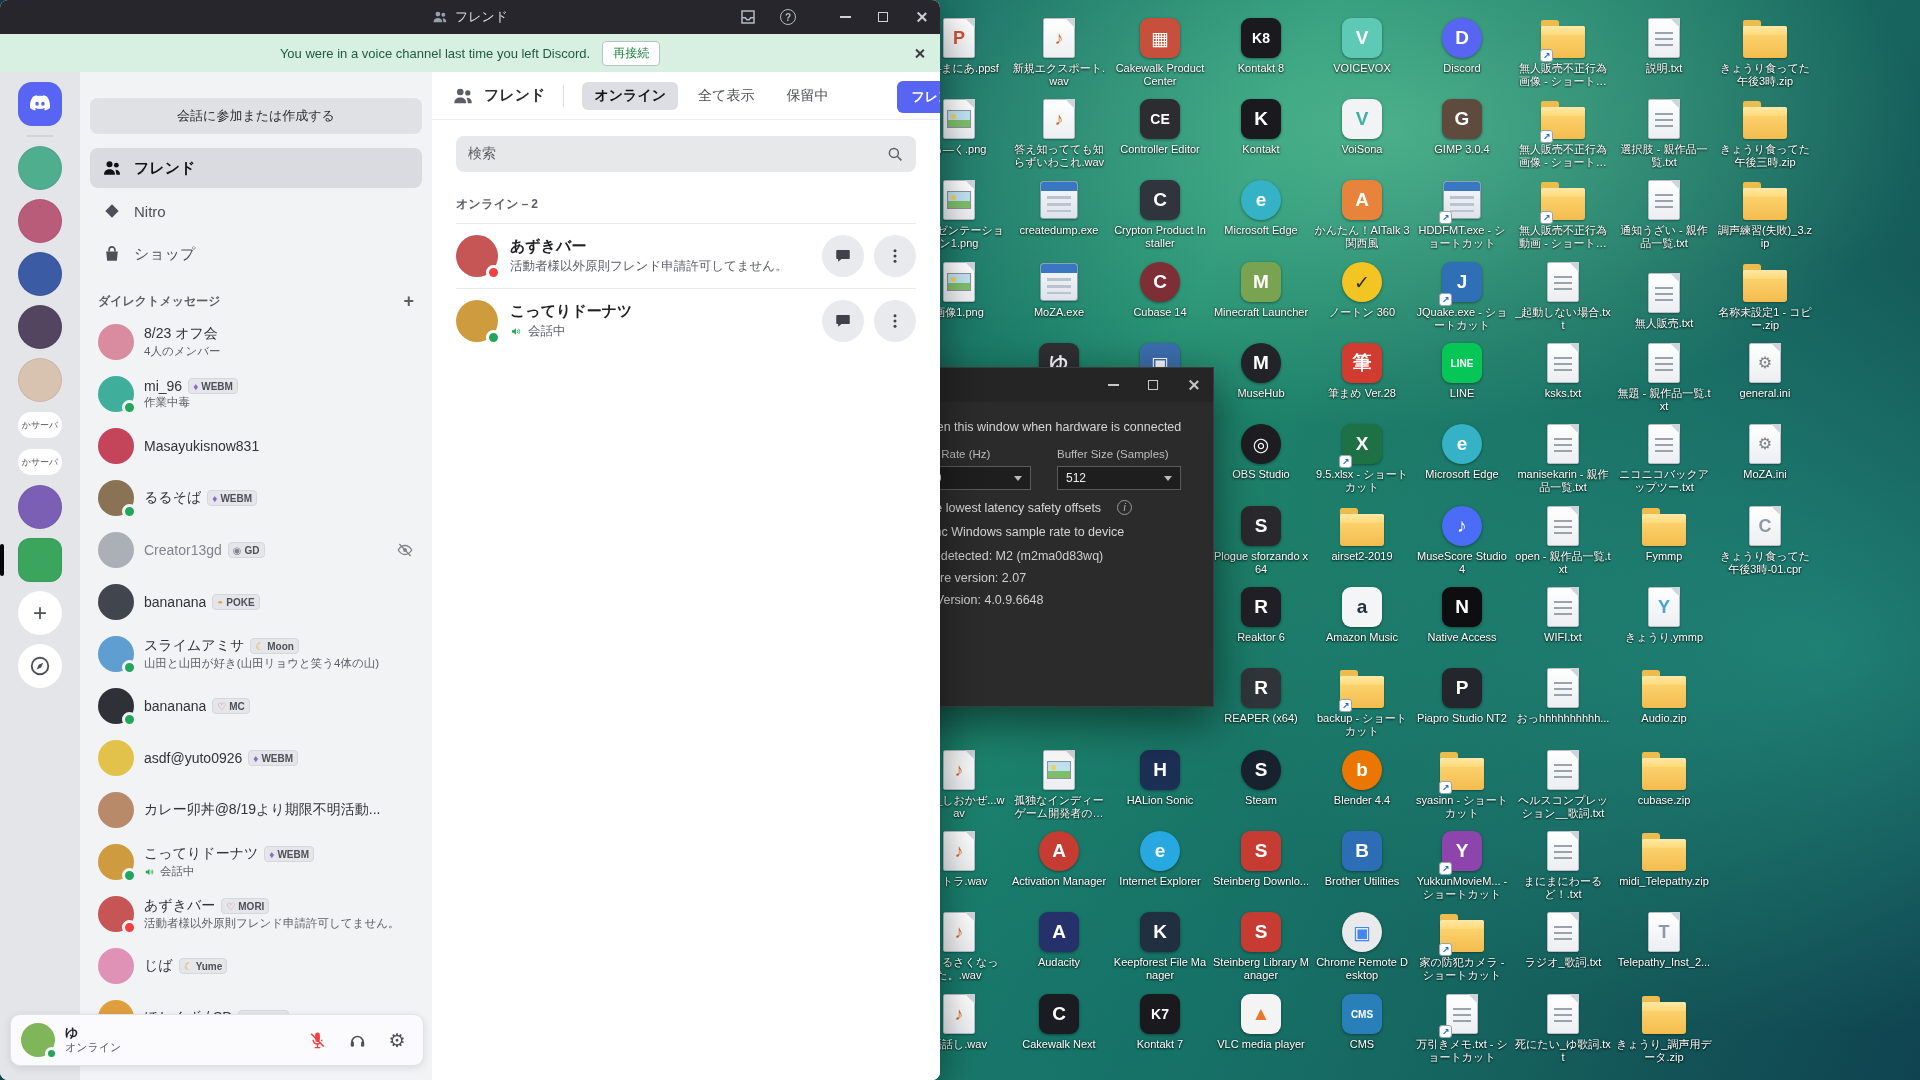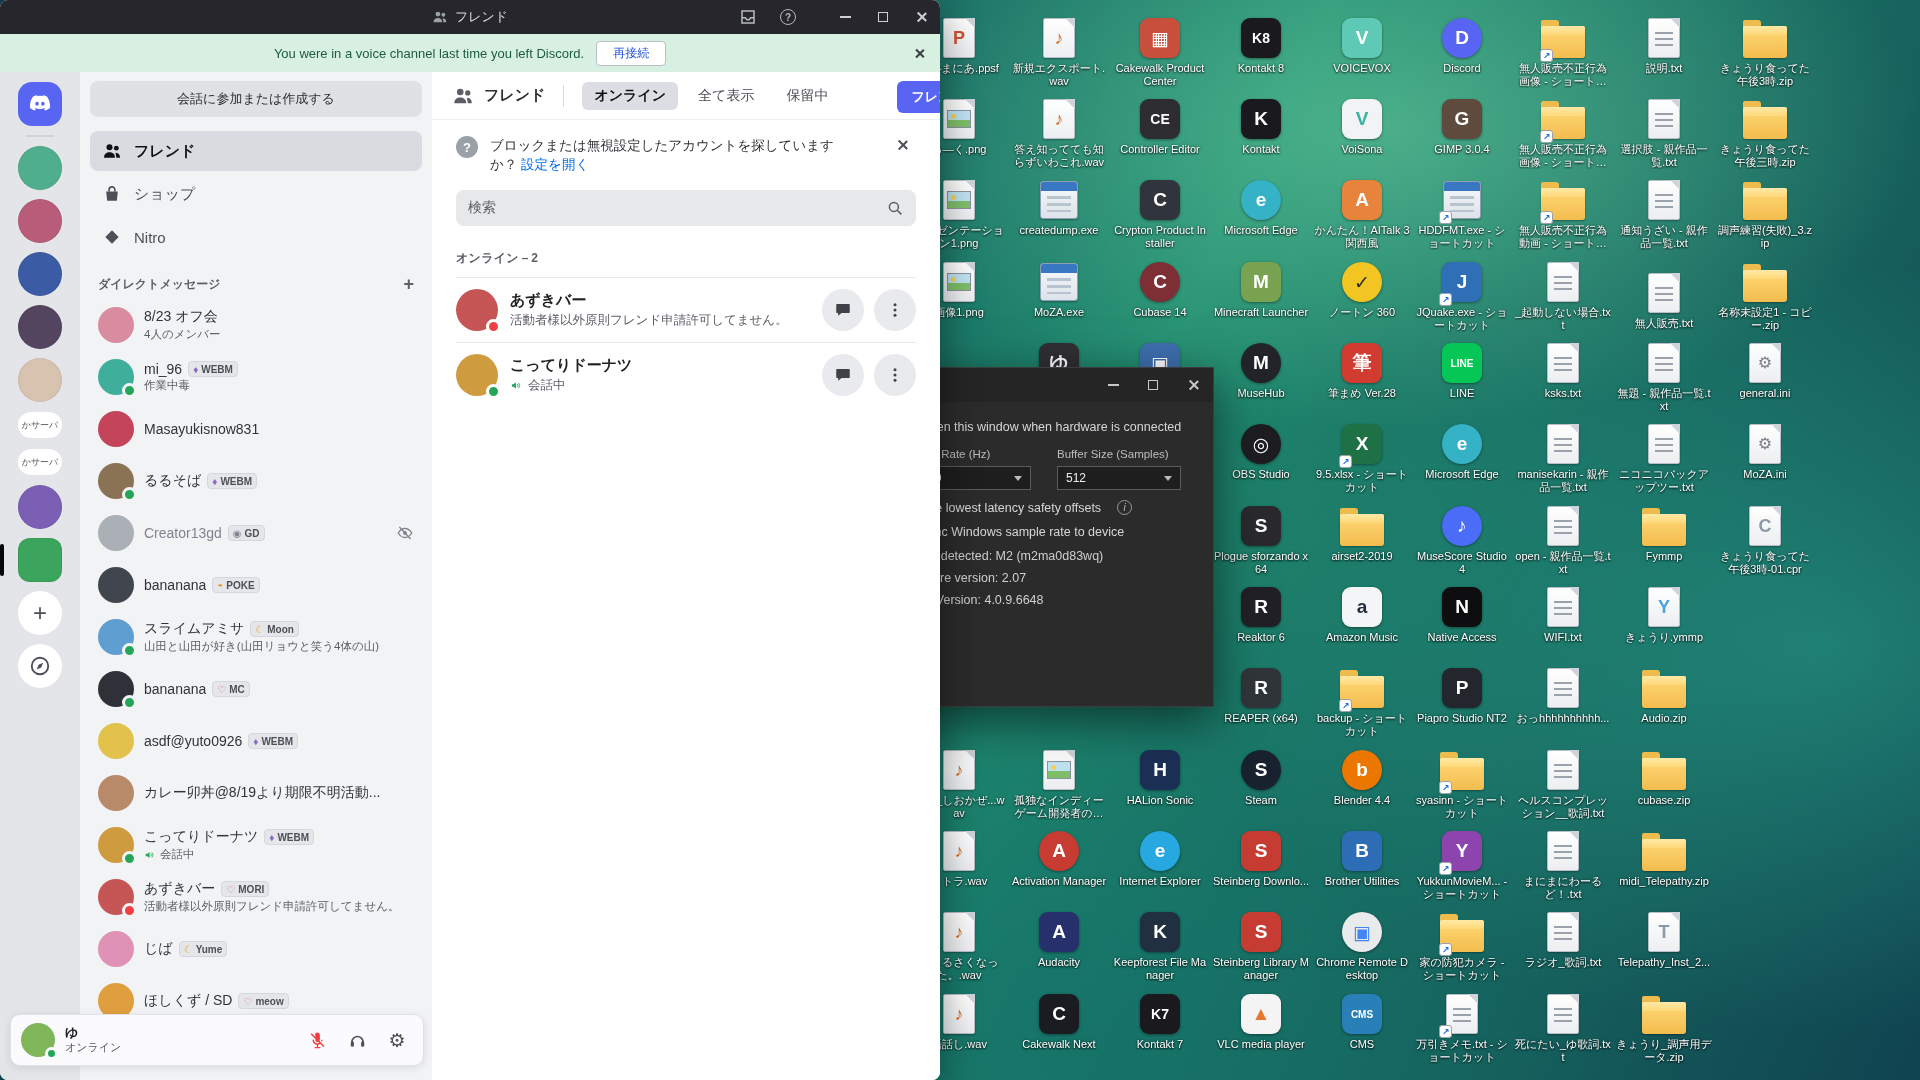--- a/index.html
+++ b/index.html
@@ -65,37 +65,37 @@
   .tb-title{position:absolute;left:50%;transform:translateX(-50%);display:flex;align-items:center;gap:7px;color:#dbdee1;font-size:13px}
   .tb-right{margin-left:auto;display:flex;align-items:center;height:100%}
   .tb-ibtn{width:40px;height:100%;display:flex;align-items:center;justify-content:center;color:#b5bac1}
   .helpc{width:16px;height:16px;border-radius:50%;border:1.5px solid #b5bac1;display:flex;align-items:center;justify-content:center;font-size:10px;font-weight:bold;color:#b5bac1}
   .helpc::before{content:"?"}
   .tb-gap{width:18px}
   .wbtn{width:38px;height:100%;display:flex;align-items:center;justify-content:center;color:#cfd1d4}
 
   .notice{height:38px;background:#d8f0e1;display:flex;align-items:center;justify-content:center;gap:12px;position:relative;flex:none}
   .notice-text{font-size:13px;color:#1d5b43}
-  .notice-btn{background:#fff;border:1px solid #b9c0c7;border-radius:4px;padding:3px 16px;font-size:12px;color:#1d4ed8;font-family:inherit}
+  .notice-btn{background:#fff;border:1px solid #b9c0c7;border-radius:4px;padding:3px 10px;font-size:12px;color:#15803d;font-family:inherit}
   .notice-close{position:absolute;right:16px;color:#3a3c42;display:flex}
 
   .dc-body{flex:1;display:flex;min-height:0;position:relative}
   .rail{width:80px;background:#e3e5e8;padding-top:10px;display:flex;flex-direction:column;align-items:center;gap:9px;overflow:hidden;flex:none}
   .rail-item{width:44px;height:44px;position:relative;display:flex;align-items:center;justify-content:center;flex:none}
   .rail-item.pillw{height:28px}
   .rail-home{width:44px;height:44px;border-radius:14px;background:#5865F2;display:flex;align-items:center;justify-content:center}
   .rail-sep{width:28px;height:2px;background:#d0d3d8;border-radius:1px;flex:none}
   .rail-av{width:44px;height:44px;border-radius:50%;box-shadow:inset 0 0 0 1px rgba(0,0,0,.06)}
   .rail-av.sq{border-radius:12px}
   .rail-pill{width:54px;height:26px;border-radius:13px;background:#fff;display:flex;align-items:center;justify-content:center;font-size:9px;color:#5c5e66;white-space:nowrap;overflow:hidden}
   .rail-btn{width:44px;height:44px;border-radius:50%;background:#fff;display:flex;align-items:center;justify-content:center;color:#4e5058;font-size:24px;line-height:1}
   .rail-btn.plus::before{content:"+"}
   .rail-ind{position:absolute;left:-18px;top:6px;width:4px;height:32px;border-radius:2px;background:#060607}
 
-  .sidebar{width:352px;background:#f2f3f5;padding:9px 10px 0;display:flex;flex-direction:column;overflow:hidden;flex:none}
+  .sidebar{width:352px;background:#f2f3f5;padding:26px 10px 0;display:flex;flex-direction:column;overflow:hidden;flex:none}
   .create-btn{height:36px;border-radius:8px;background:#dfe1e5;border:none;font-size:13px;color:#2b2d31;font-family:inherit;width:100%}
   .nav{margin-top:14px;display:flex;flex-direction:column;gap:3px}
   .nav-item{height:40px;border-radius:8px;display:flex;align-items:center;gap:12px;padding:0 12px;color:#4e5058;font-size:15px}
   .nav-item.sel{background:#d9dbe0;color:#101114;font-weight:600}
   .dm-head{margin:18px 8px 6px;display:flex;align-items:center;justify-content:space-between;font-size:12px;font-weight:600;color:#5c5e66}
   .dm-plus{font-size:18px;color:#5c5e66;line-height:1}
   .dm-plus::before{content:"+"}
   #dms{flex:1;overflow:hidden;display:flex;flex-direction:column}
   .dm{height:52px;border-radius:8px;display:flex;align-items:center;gap:10px;padding:0 8px;flex:none}
   .av{width:36px;height:36px;border-radius:50%;position:relative;flex:none}
@@ -1034,33 +1034,33 @@
                   <path d="M2.5 19.4c0-3.8 3-5.9 6.5-5.9s6.5 2.1 6.5 5.9v.6h-13z" fill="currentColor"></path>
                   <circle cx="17.2" cy="8.6" r="2.9" fill="currentColor"></circle>
                   <path d="M16.2 14c3.2 0 5.3 1.9 5.3 5.2v.8h-4.2z" fill="currentColor"></path>
                 </svg>
               </span>
               <span>フレンド</span>
             </div>
             <div class="nav-item">
               <span class="svg" style="width: 20px; height: 20px;">
                 <svg viewBox="0 0 24 24">
+                  <path d="M12 4l8 8-8 8-8-8z" fill="currentColor"></path>
+                </svg>
+              </span>
+              <span>Nitro</span>
+            </div>
+            <div class="nav-item">
+              <span class="svg" style="width: 20px; height: 20px;">
+                <svg viewBox="0 0 24 24">
                   <path d="M5 9h14l-1.2 11H6.2z" fill="currentColor"></path>
                   <path d="M8.5 9V7a3.5 3.5 0 017 0v2" fill="none" stroke="currentColor" stroke-width="2"></path>
                 </svg>
               </span>
               <span>ショップ</span>
-            </div>
-            <div class="nav-item">
-              <span class="svg" style="width: 20px; height: 20px;">
-                <svg viewBox="0 0 24 24">
-                  <path d="M12 4l8 8-8 8-8-8z" fill="currentColor"></path>
-                </svg>
-              </span>
-              <span>Nitro</span>
             </div>
           </div>
         <div class="dm-head">
           <span>ダイレクトメッセージ</span>
           <span class="dm-plus"></span>
         </div>
         <div id="dms">
             <div class="dm">
               <div class="av" style="background: rgb(217, 140, 160);"></div>
               <div class="dm-c">
@@ -1275,30 +1275,20 @@
           <span class="toolbar-label">フレンド</span>
           <span class="tb-div"></span>
           <div id="tabs">
               <div class="tab sel">オンライン</div>
               <div class="tab">全て表示</div>
               <div class="tab">保留中</div>
             </div>
           <button class="add-friend">フレンドを追加</button>
         </div>
 
-        <div class="info-row">
-          <span class="info-ic"></span>
-          <span class="info-text">
-            <span>ブロックまたは無視設定したアカウントを探していますか？</span>
-            <a class="info-link">設定を開く</a>
-          </span>
-          <span class="info-close">
-              <i class="xg" style="width:12px;height:12px"></i>
-            </span>
-        </div>
 
         <div class="searchbar">
           <span class="search-ph">検索</span>
           <span class="svg" id="search-ic" style="width:18px;height:18px;color:#5c5e66">
               <svg viewBox="0 0 24 24">
                 <circle cx="10.5" cy="10.5" r="6" fill="none" stroke="currentColor" stroke-width="2"></circle>
                 <line x1="15" y1="15" x2="20.5" y2="20.5" stroke="currentColor" stroke-width="2"></line>
               </svg>
             </span>
         </div>

